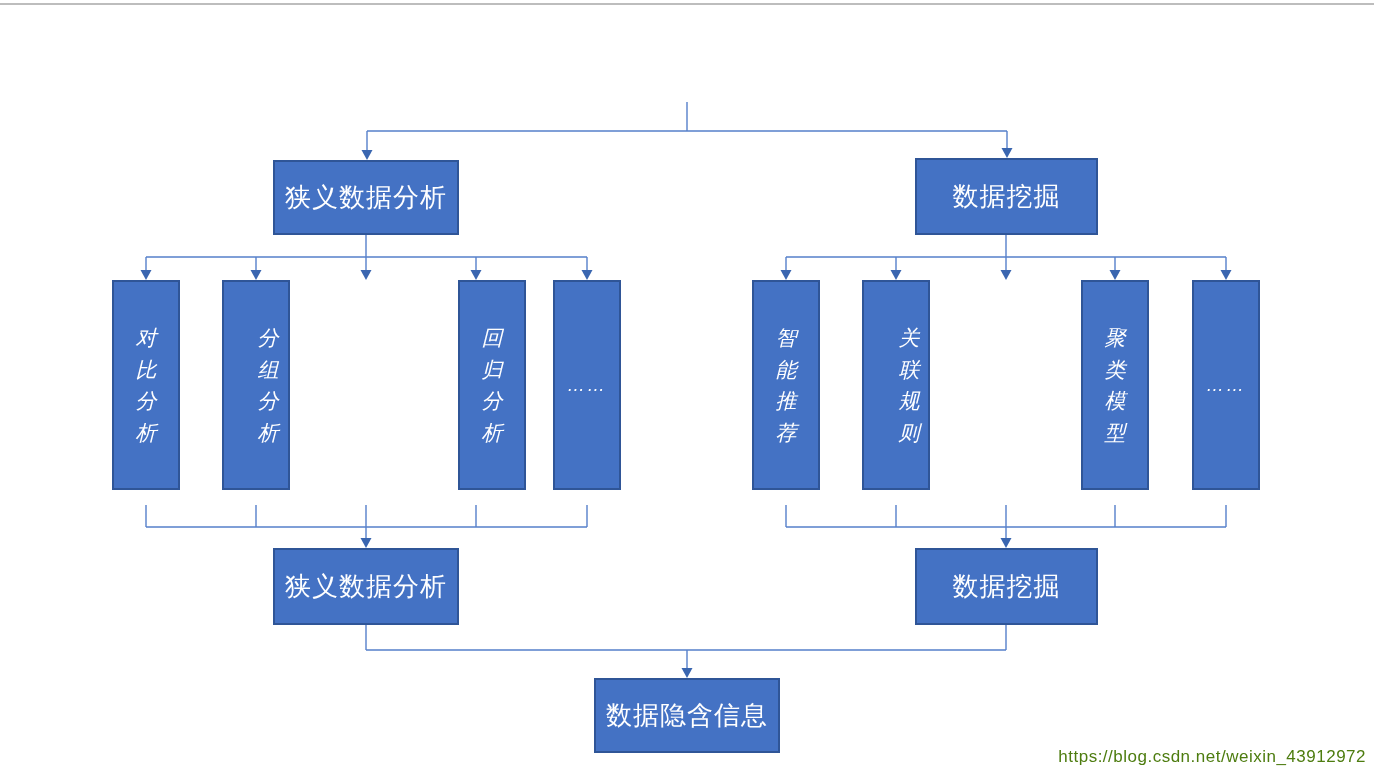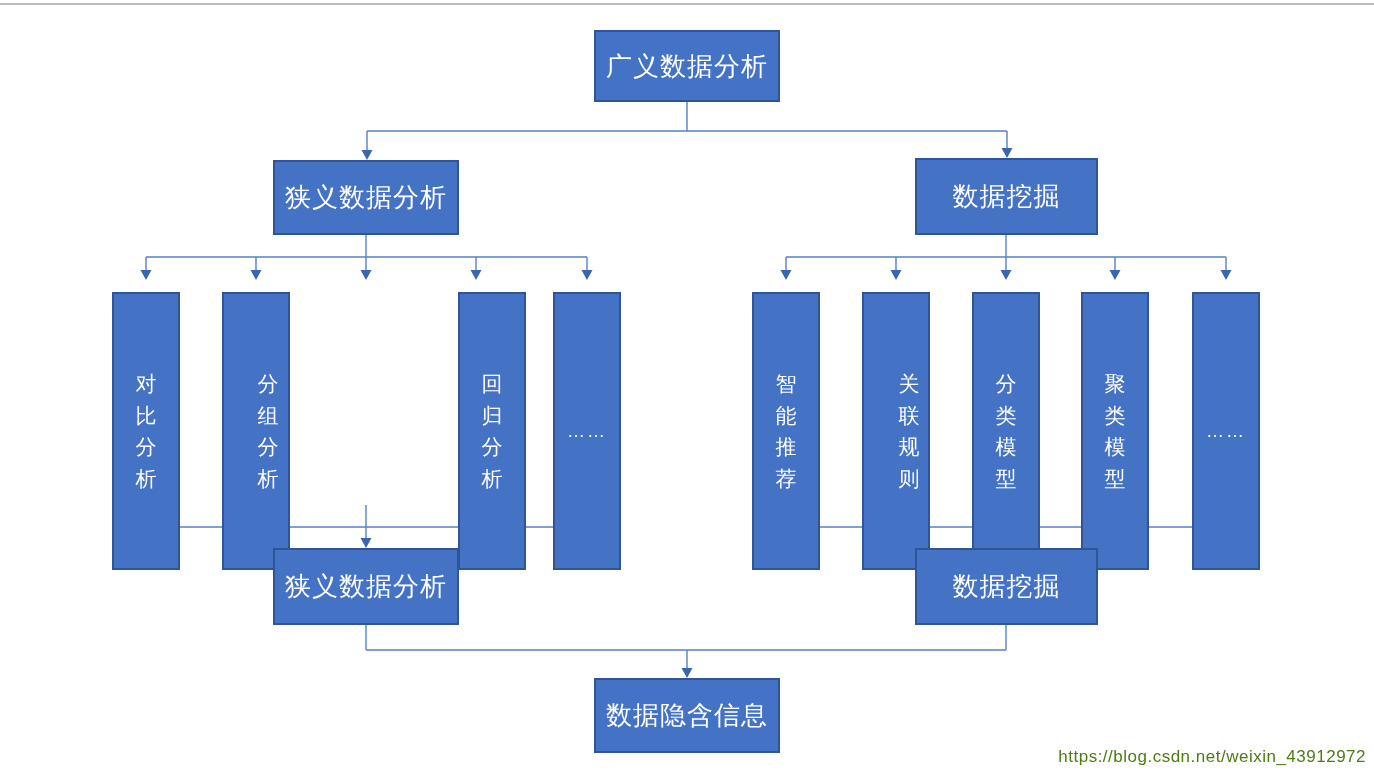--- a/index.html
+++ b/index.html
@@ -37,22 +37,23 @@
     justify-content: center;
     color: #ffffff;
   }
   .hnode {
     font-size: 26px;
     letter-spacing: 1px;
     white-space: nowrap;
   }
   .vnode {
     width: 68px;
-    height: 278px;
-    top: 292px;
+    height: 210px;
+    top: 280px;
+    font-style: italic;
   }
   .vnode .vlabel {
     display: block;
     width: 1.15em;
     font-size: 21px;
     line-height: 1.5;
     word-break: break-all;
     text-align: center;
   }
   .vnode .dots-label {
@@ -105,23 +106,20 @@
       <polygon points="890.5,270 901.5,270 896,280"></polygon>
       <polygon points="1000.5,270 1011.5,270 1006,280"></polygon>
       <polygon points="1109.5,270 1120.5,270 1115,280"></polygon>
       <polygon points="1220.5,270 1231.5,270 1226,280"></polygon>
       <polygon points="360.5,538 371.5,538 366,548"></polygon>
       <polygon points="1000.5,538 1011.5,538 1006,548"></polygon>
       <polygon points="681.5,668 692.5,668 687,678"></polygon>
     </g>
   </svg>
 
-  <div class="node hnode" style="left:594px; top:30px; width:186px; height:72px;">
-    <span>广义数据分析</span>
-  </div>
 
   <div class="node hnode" style="left:273px; top:160px; width:186px; height:75px;">
     <span>狭义数据分析</span>
   </div>
   <div class="node hnode" style="left:915px; top:158px; width:183px; height:77px;">
     <span>数据挖掘</span>
   </div>
 
   <div class="node vnode" style="left:112px;">
     <span class="vlabel">对比分析</span>
@@ -135,23 +133,20 @@
   <div class="node vnode" style="left:553px;">
     <span class="dots-label">……</span>
   </div>
 
   <div class="node vnode" style="left:752px;">
     <span class="vlabel">智能推荐</span>
   </div>
   <div class="node vnode" style="left:862px;padding-left:26px;">
     <span class="vlabel">关联规则</span>
   </div>
-  <div class="node vnode" style="left:972px;">
-    <span class="vlabel">分类模型</span>
-  </div>
   <div class="node vnode" style="left:1081px;">
     <span class="vlabel">聚类模型</span>
   </div>
   <div class="node vnode" style="left:1192px;">
     <span class="dots-label">……</span>
   </div>
 
   <div class="node hnode" style="left:273px; top:548px; width:186px; height:77px;">
     <span>狭义数据分析</span>
   </div>

